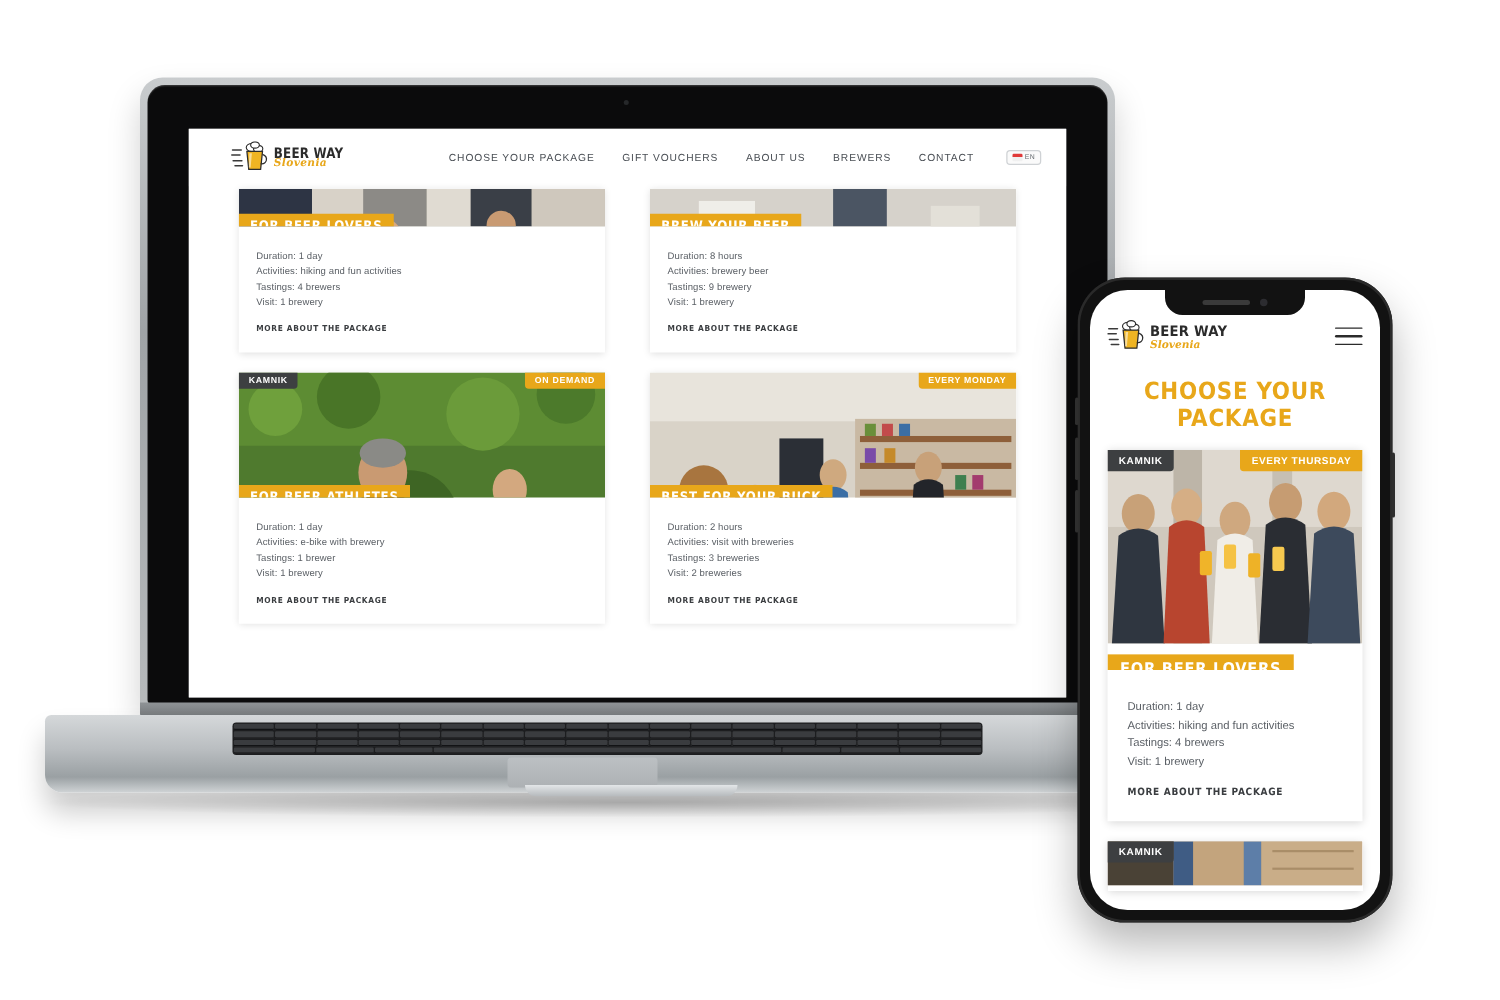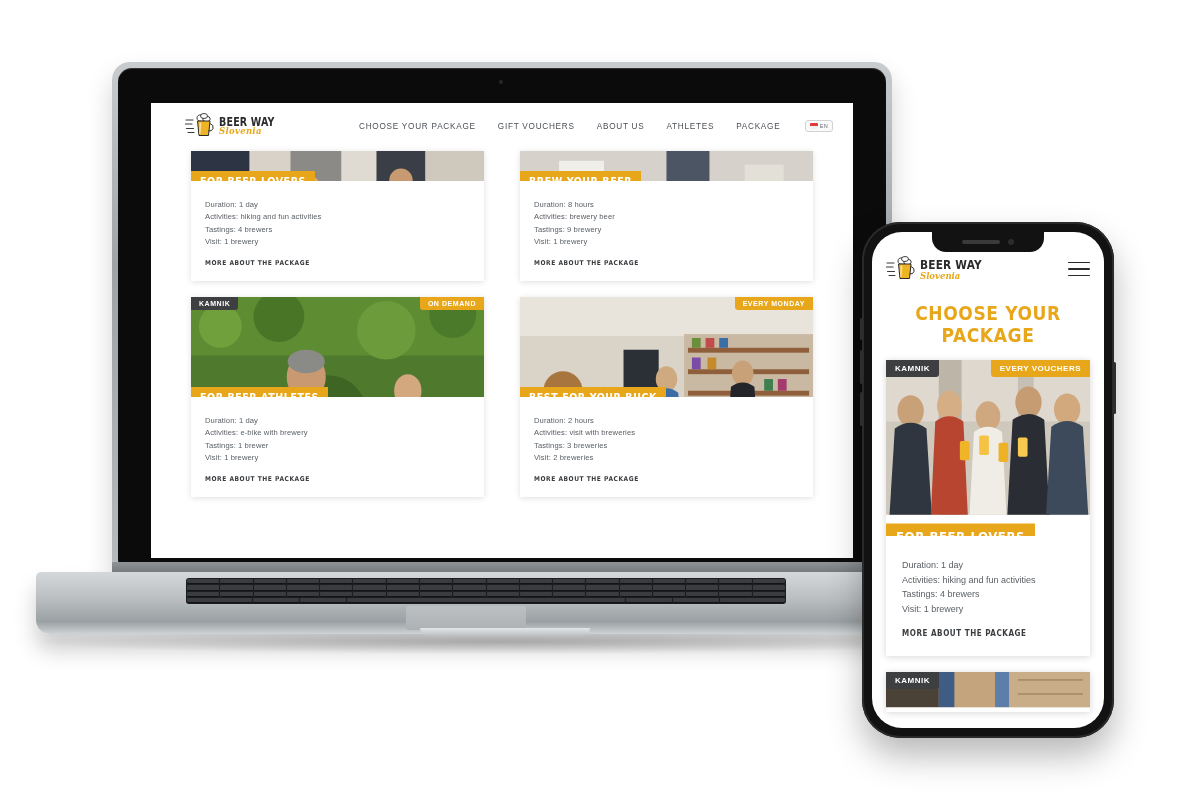--- a/index.html
+++ b/index.html
@@ -228,22 +228,22 @@
             <div class="logo-txt">
               <div class="logo-main">BEER WAY</div>
               <div class="logo-sub">Slovenia</div>
             </div>
           </div>
 
           <div class="nav-links">
             <a href="#">CHOOSE YOUR PACKAGE</a>
             <a href="#">GIFT VOUCHERS</a>
             <a href="#">ABOUT US</a>
-            <a href="#">ATHLETES</a>
-            <a href="#">PACKAGE</a>
+            <a href="#">BREWERS</a>
+            <a href="#">CONTACT</a>
           </div>
 
           <div class="lang">
             <span class="flag"></span>
             <span class="lang-code">EN</span>
           </div>
         </div>
 
         <div class="grid">
 
@@ -500,21 +500,21 @@
             <path d="M144 68 q18 -13 36 0 l6 108 h-48 z" fill="#2a2d33"></path>
             <ellipse cx="206" cy="56" rx="15" ry="18" fill="#d2a87d"></ellipse>
             <path d="M188 76 q18 -13 36 0 l6 100 h-48 z" fill="#3d4a5c"></path>
             <rect x="84" y="92" width="11" height="22" rx="2" fill="#f0b429"></rect>
             <rect x="106" y="86" width="11" height="22" rx="2" fill="#f5c244"></rect>
             <rect x="128" y="94" width="11" height="22" rx="2" fill="#eeb227"></rect>
             <rect x="150" y="88" width="11" height="22" rx="2" fill="#f7c94f"></rect>
           </svg>
           <div class="m-badges">
             <span class="m-badge loc">KAMNIK</span>
-            <span class="m-badge day">EVERY VOUCHERS</span>
+            <span class="m-badge day">EVERY THURSDAY</span>
           </div>
           <div class="m-card-title">FOR BEER LOVERS</div>
         </div>
         <div class="m-body">
           <p>Duration: 1 day</p>
           <p>Activities: hiking and fun activities</p>
           <p>Tastings: 4 brewers</p>
           <p>Visit: 1 brewery</p>
           <a href="#" class="m-more">MORE ABOUT THE PACKAGE</a>
         </div>

